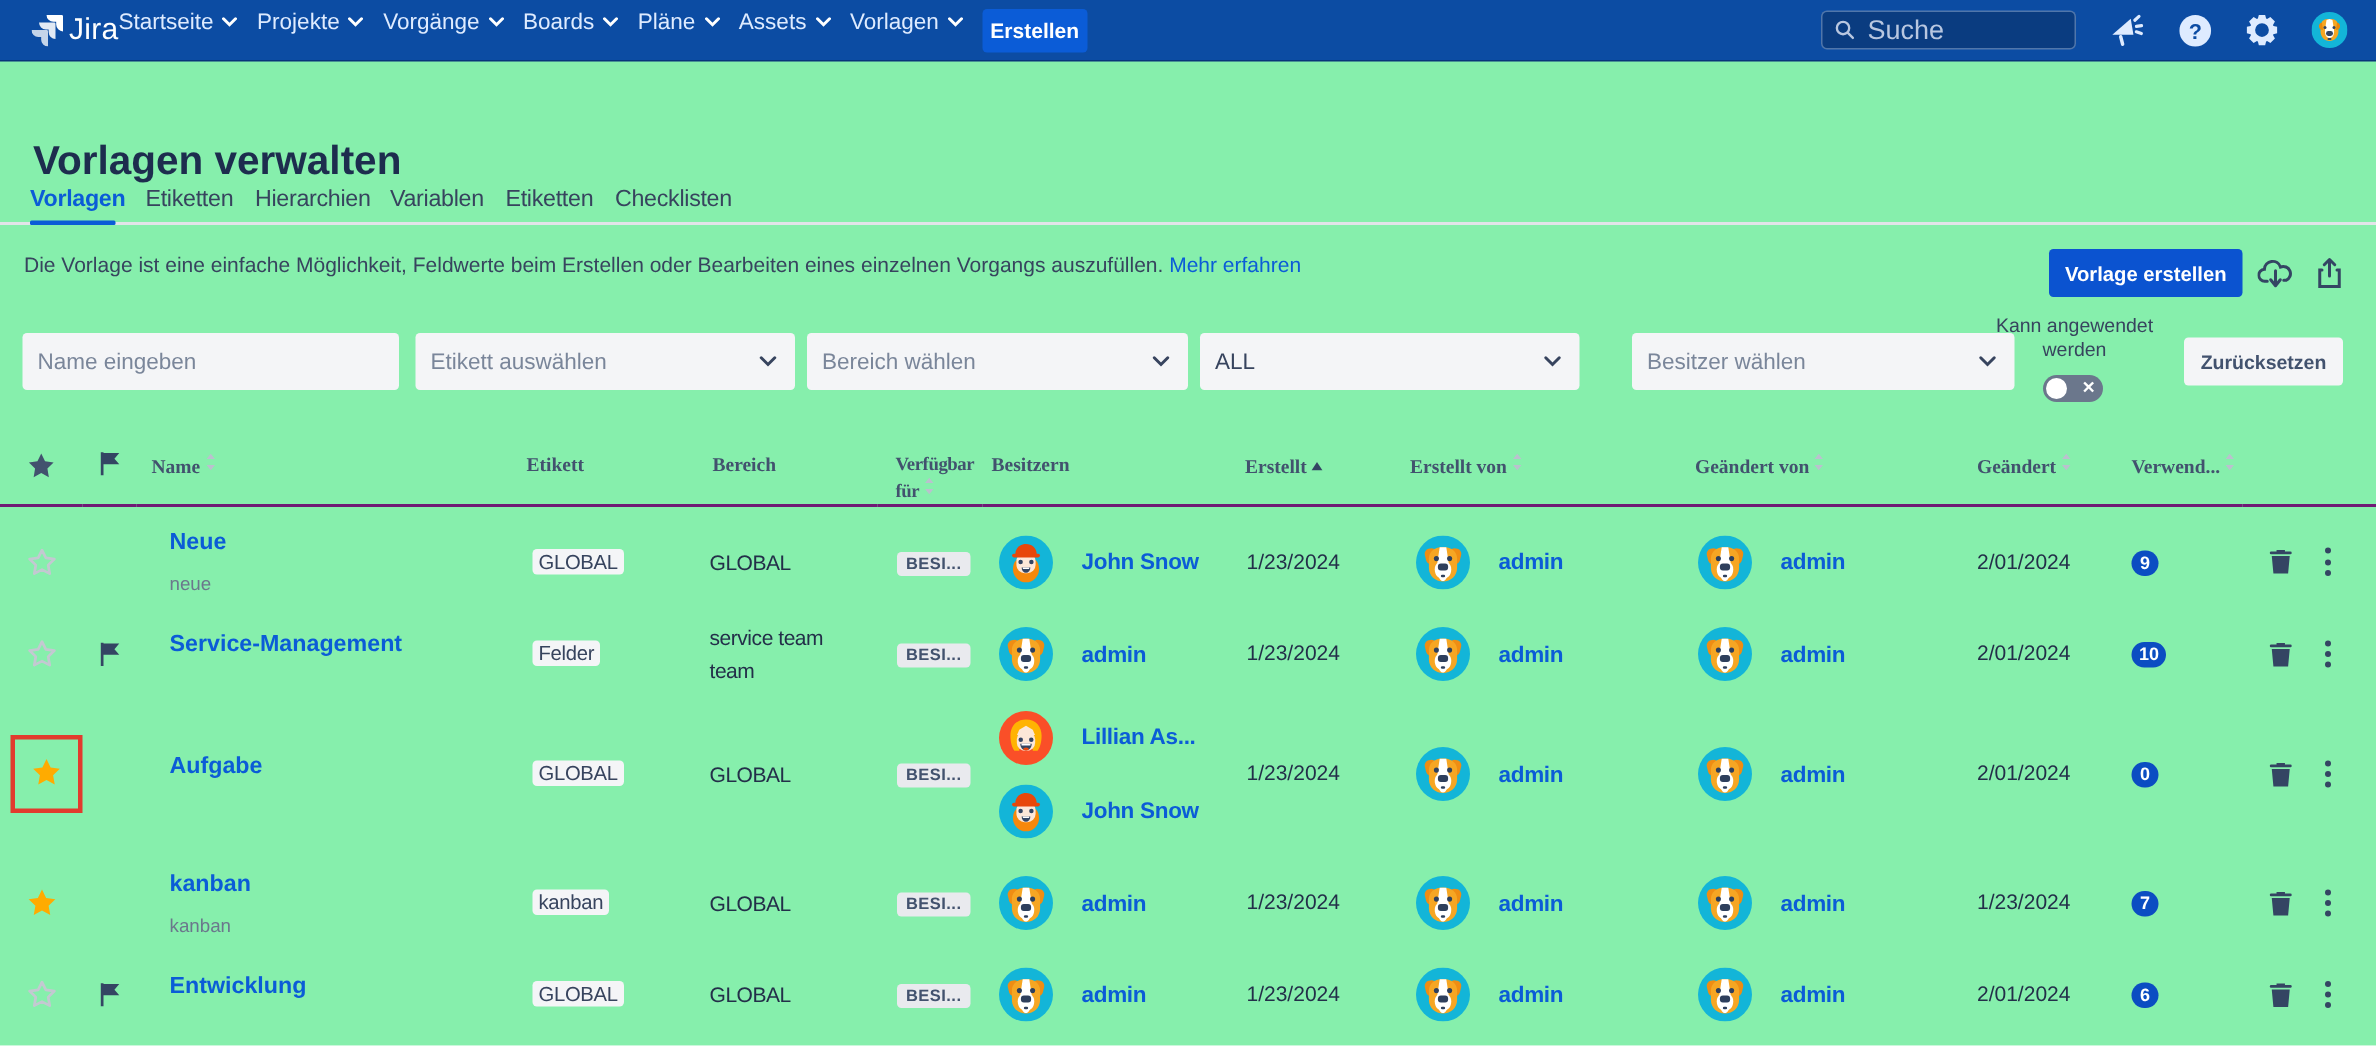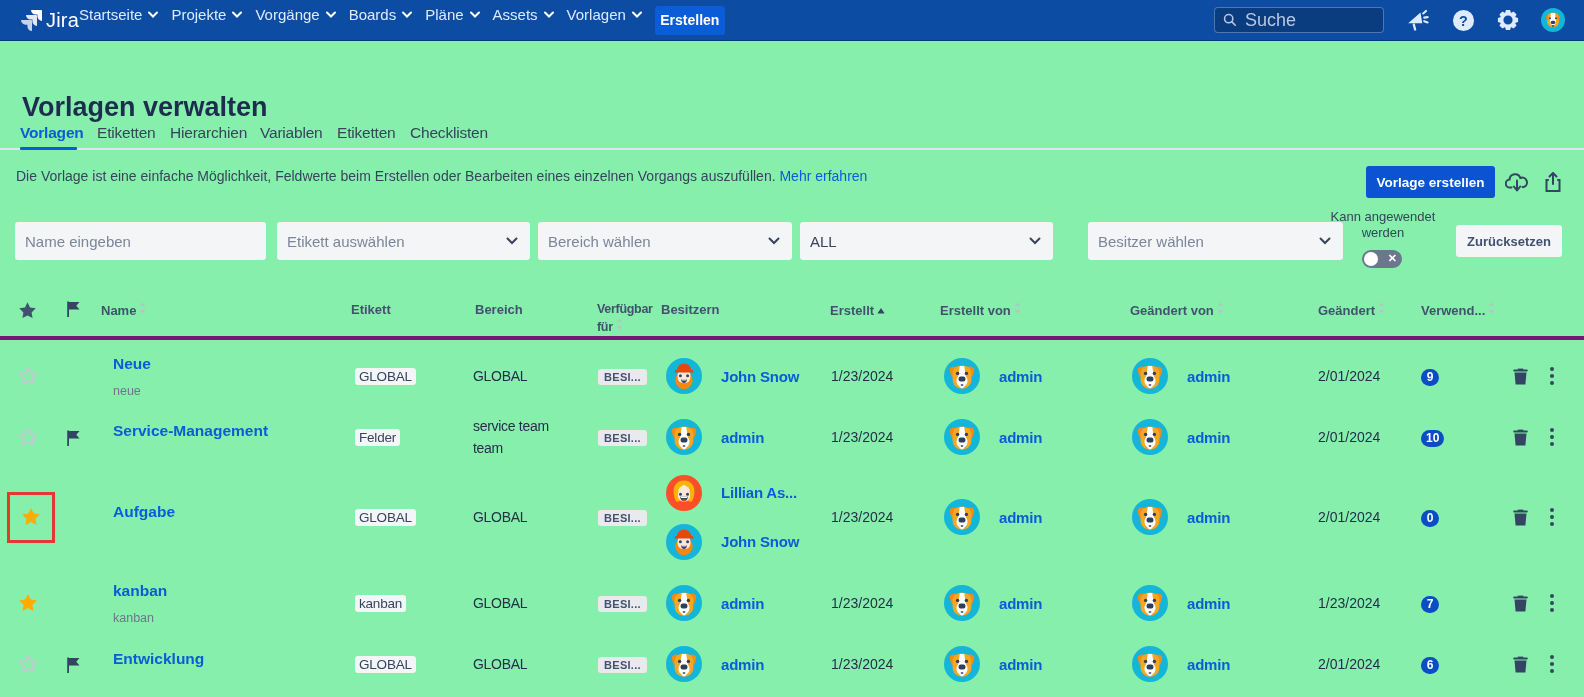--- a/index.html
+++ b/index.html
@@ -40,21 +40,21 @@
 .toggle { position:absolute; left:1362px; top:250px; width:40px; height:18px; background:#6b778c; border-radius:10px; }
 .toggle .knob { position:absolute; left:2px; top:2px; width:14px; height:14px; background:#fff; border-radius:50%; }
 .toggle .x { position:absolute; right:5px; top:2px; color:#fff; font-size:11px; font-weight:700; }
 .btn-reset { position:absolute; left:1456px; top:225px; width:106px; height:32px; background:#f4f5f7; border-radius:3px; color:#42526e; font-size:13px; font-weight:700; display:flex; align-items:center; justify-content:center; }
 
 
 table.grid { position:absolute; left:0; top:292px; width:1584px; border-collapse:collapse; table-layout:fixed; }
 table.grid td, table.grid th { padding:0; vertical-align:middle; }
 table.grid td > svg { vertical-align:middle; }
 tr.hdr th { vertical-align:top; padding-top:9px; font-size:13px; font-weight:700; color:#42526e; text-align:left; line-height:17px; }
-tr.hdr { border-bottom:4px solid #701a75; height:45px; }
+tr.hdr { border-bottom:2px solid #701a75; height:45px;font-family:Liberation Serif, serif; }
 .name-link { color:#0b5cd7; font-size:15.5px; font-weight:700; }
 .sub { color:#6b778c; font-size:12.5px; margin-top:11px; }
 .chip { display:inline-block; background:#f4f5f7; border-radius:3px; padding:1px 4px; font-size:13.5px; letter-spacing:-0.2px; color:#37445e; }
 .chip-besi { display:inline-block; background:#e9eaee; border-radius:3px; padding:2px 6px; font-size:11px; font-weight:700; color:#42526e; letter-spacing:0.3px; }
 .plain { font-size:14px; letter-spacing:-0.3px; color:#232f49; line-height:22px; }
 .datetxt { font-size:14px; color:#232f49; }
 .owner { display:flex; align-items:center; }
 .owner .nm { margin-left:19px; color:#0b5cd7; font-size:15px; font-weight:700; letter-spacing:-0.2px; }
 .badge { display:inline-block; min-width:18px; height:17px; border-radius:9px; background:#0b4dc2; color:#fff; font-size:12px; font-weight:700; text-align:center; line-height:17px; padding:0 5px; }
 .sort { display:inline-block; margin-left:3px; vertical-align:1px; }

